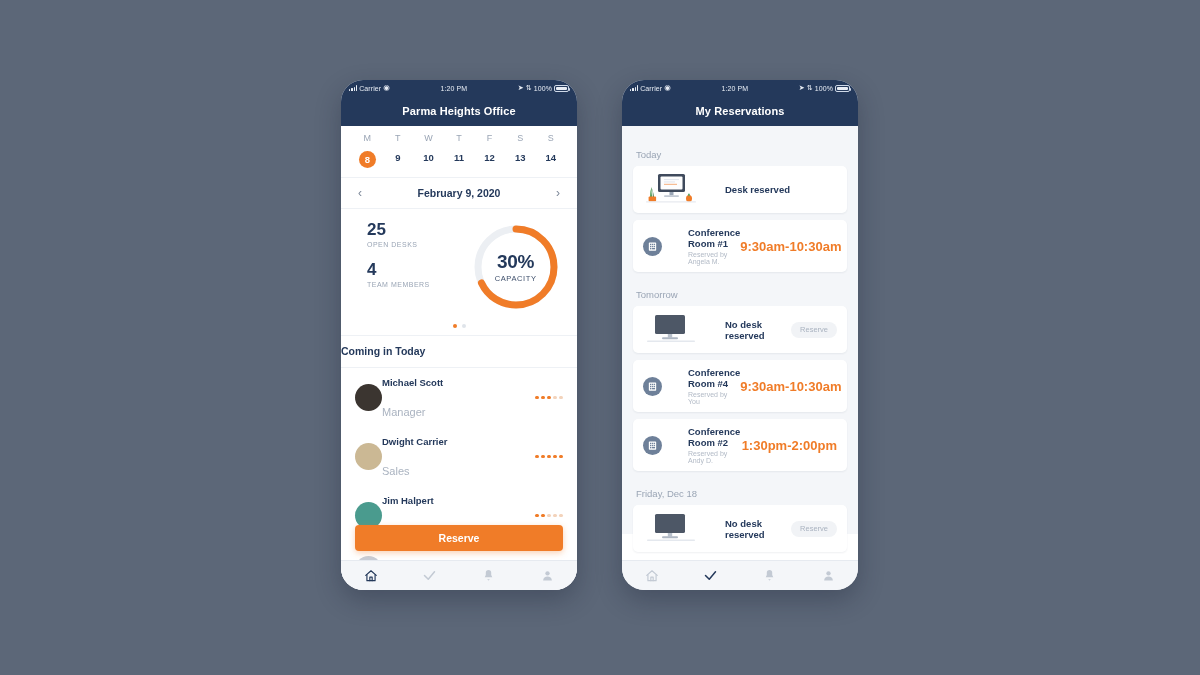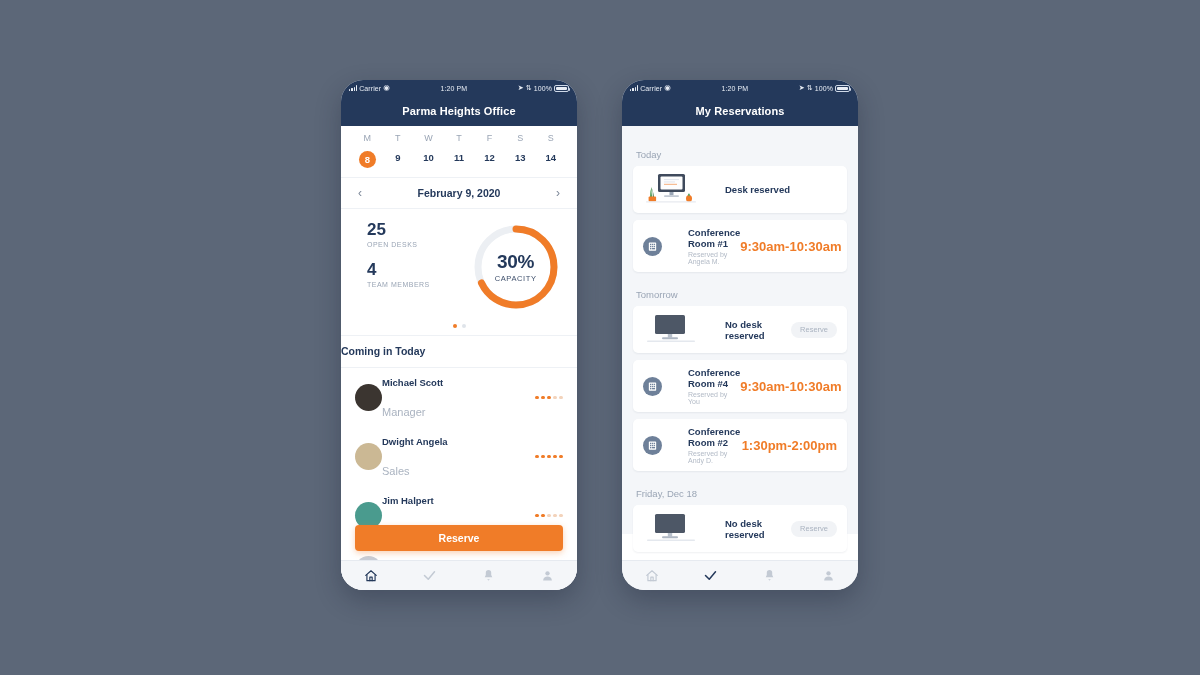--- a/index.html
+++ b/index.html
@@ -253,21 +253,21 @@
             <i class=""></i>
             <i class=""></i>
             <i class=""></i>
             <i class="off"></i>
             <i class="off"></i>
           </div>
         </div>
         <div class="person">
           <div class="avatar" style="background:#cbb894"></div>
           <div class="p-meta">
-            <div class="p-name">Dwight Angela</div>
+            <div class="p-name">Dwight Carrier</div>
             <div class="p-role">Sales</div>
           </div>
           <div class="rating">
             <i class=""></i>
             <i class=""></i>
             <i class=""></i>
             <i class=""></i>
             <i class=""></i>
           </div>
         </div>

